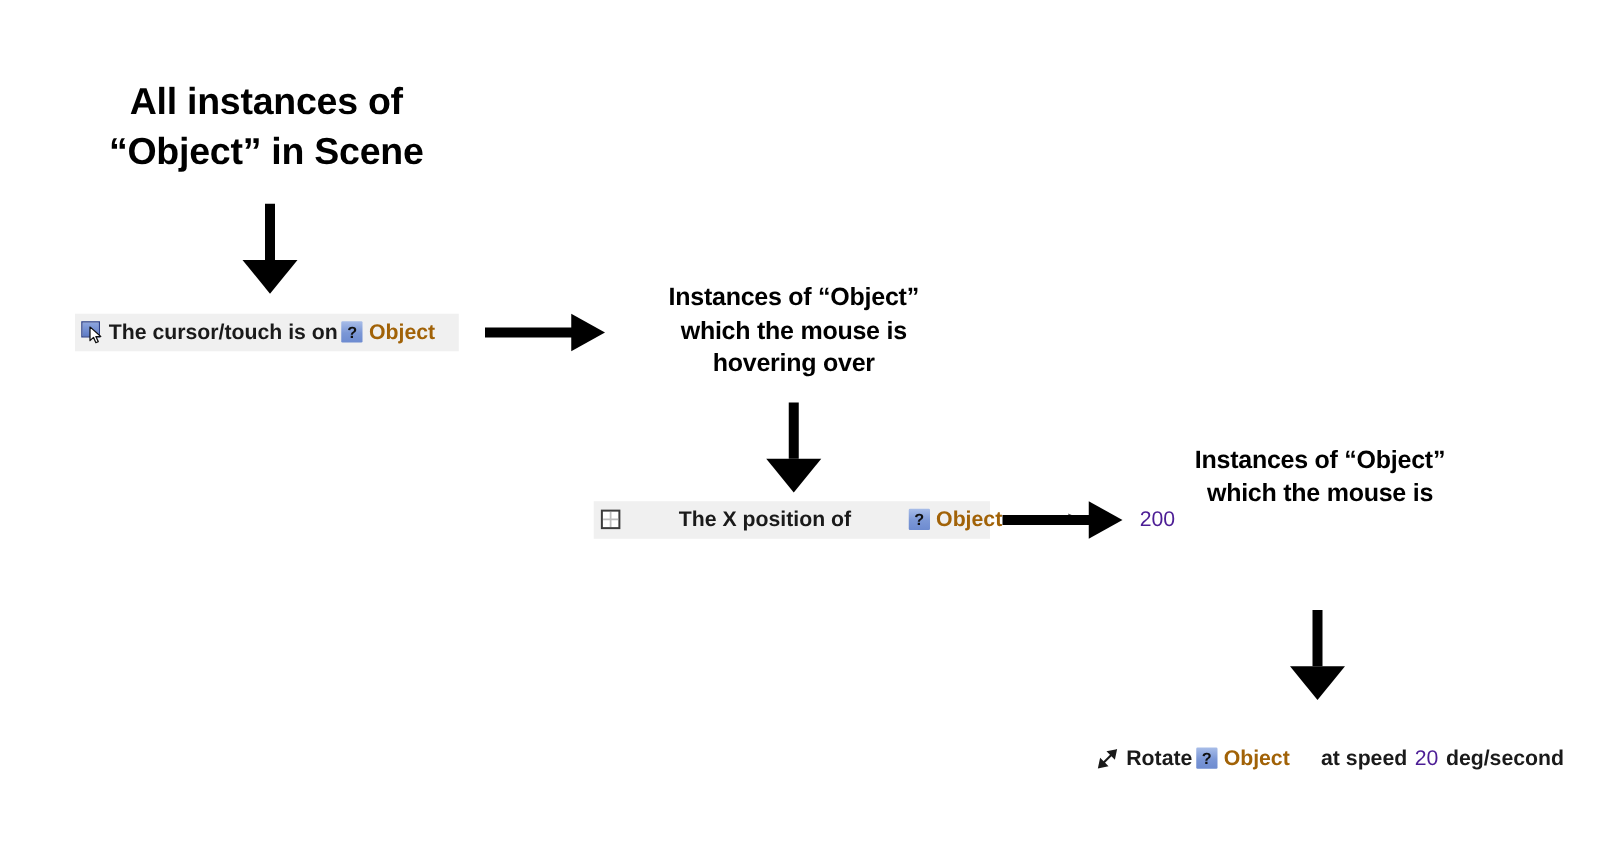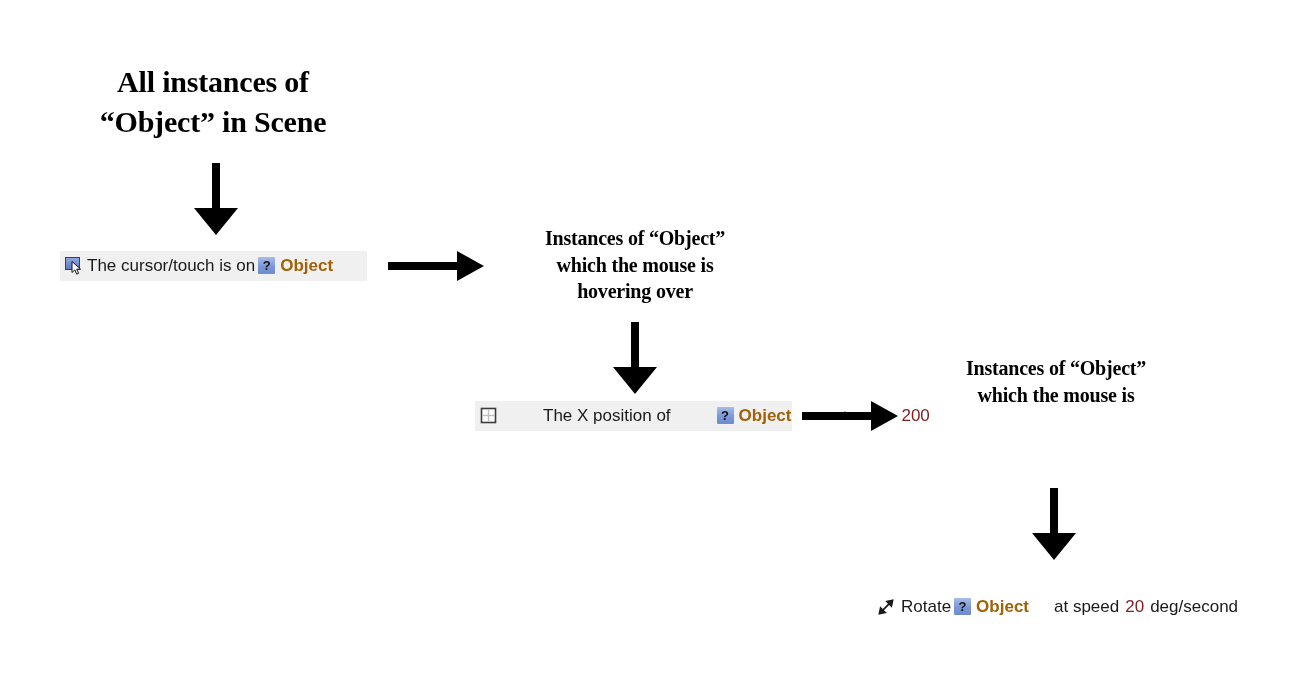--- a/index.html
+++ b/index.html
@@ -12,21 +12,21 @@
     height: 682px;
     position: relative;
     overflow: hidden;
     font-family: "Liberation Sans", sans-serif;
     -webkit-font-smoothing: antialiased;
   }
 
   
   .heading {
     position: absolute;
-    font-family: Liberation Serif, serif;
+    font-family: Liberation Sans, sans-serif;
     font-weight: bold;
     color: #000000;
     text-align: center;
     line-height: 1.33;
     letter-spacing: -0.2px;
   }
   .heading .ital { font-style: italic; }
 
   #heading-all-instances {
     left: 38px;
@@ -98,21 +98,21 @@
     white-space: nowrap;
     font-family: "Liberation Sans", sans-serif;
     font-size: 17px;
     color: #1a1a1a;
     padding: 4px 6px 5px 5px;
     box-sizing: border-box;
   }
   .sheet-row.shaded { background: #f0f0f0; }
   .sheet-row.plain  { background: #ffffff; }
 
-  .row-text { margin-left: 1px; }
+  .row-text { margin-left: 1px; font-weight: bold; }
 
   
   .obj-ref {
     display: inline-flex;
     align-items: center;
     margin: 0 3px;
   }
   .obj-ref .q-box {
     display: inline-flex;
     align-items: center;
@@ -131,21 +131,21 @@
     font-weight: bold;
     font-size: 17px;
     margin-left: 5px;
   }
 
   .op-sym {
     color: #4d4d4d;
     margin: 0 5px 0 6px;
   }
   .num-val {
-    color: #7f1d1d;
+    color: #4c1d95;
   }
 
   
   .icn {
     display: inline-block;
     position: relative;
     flex: 0 0 auto;
   }
 
   

